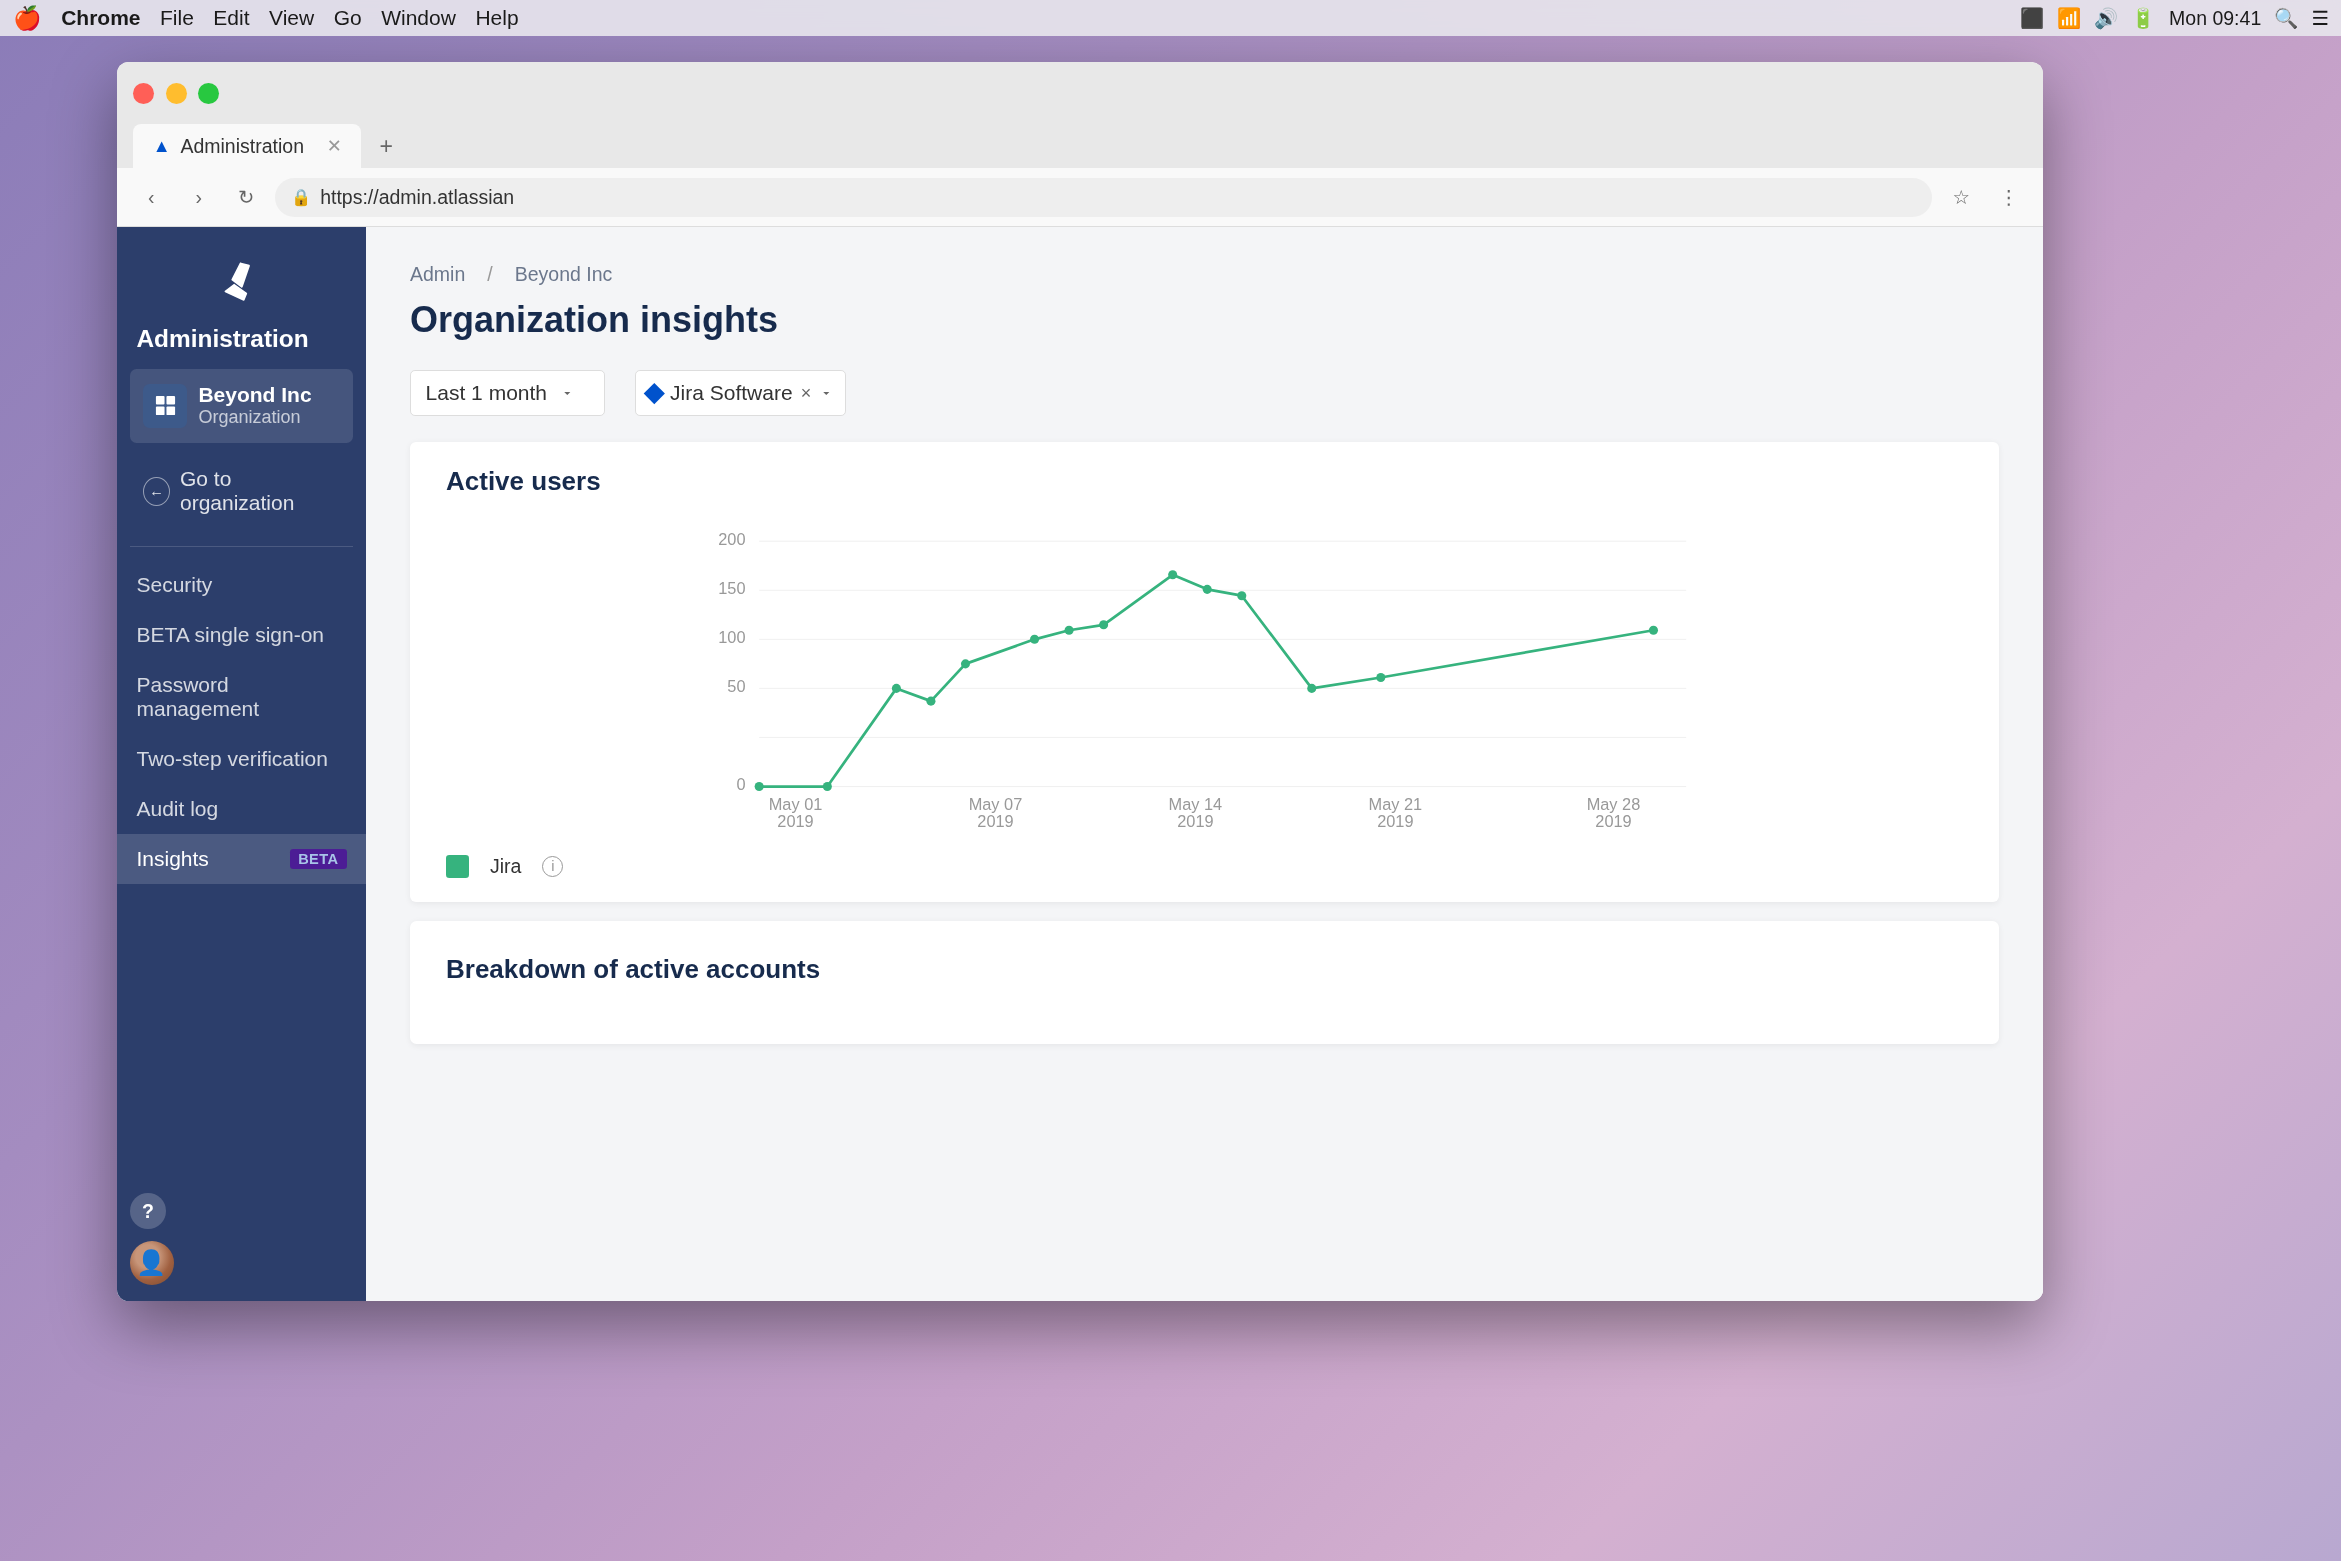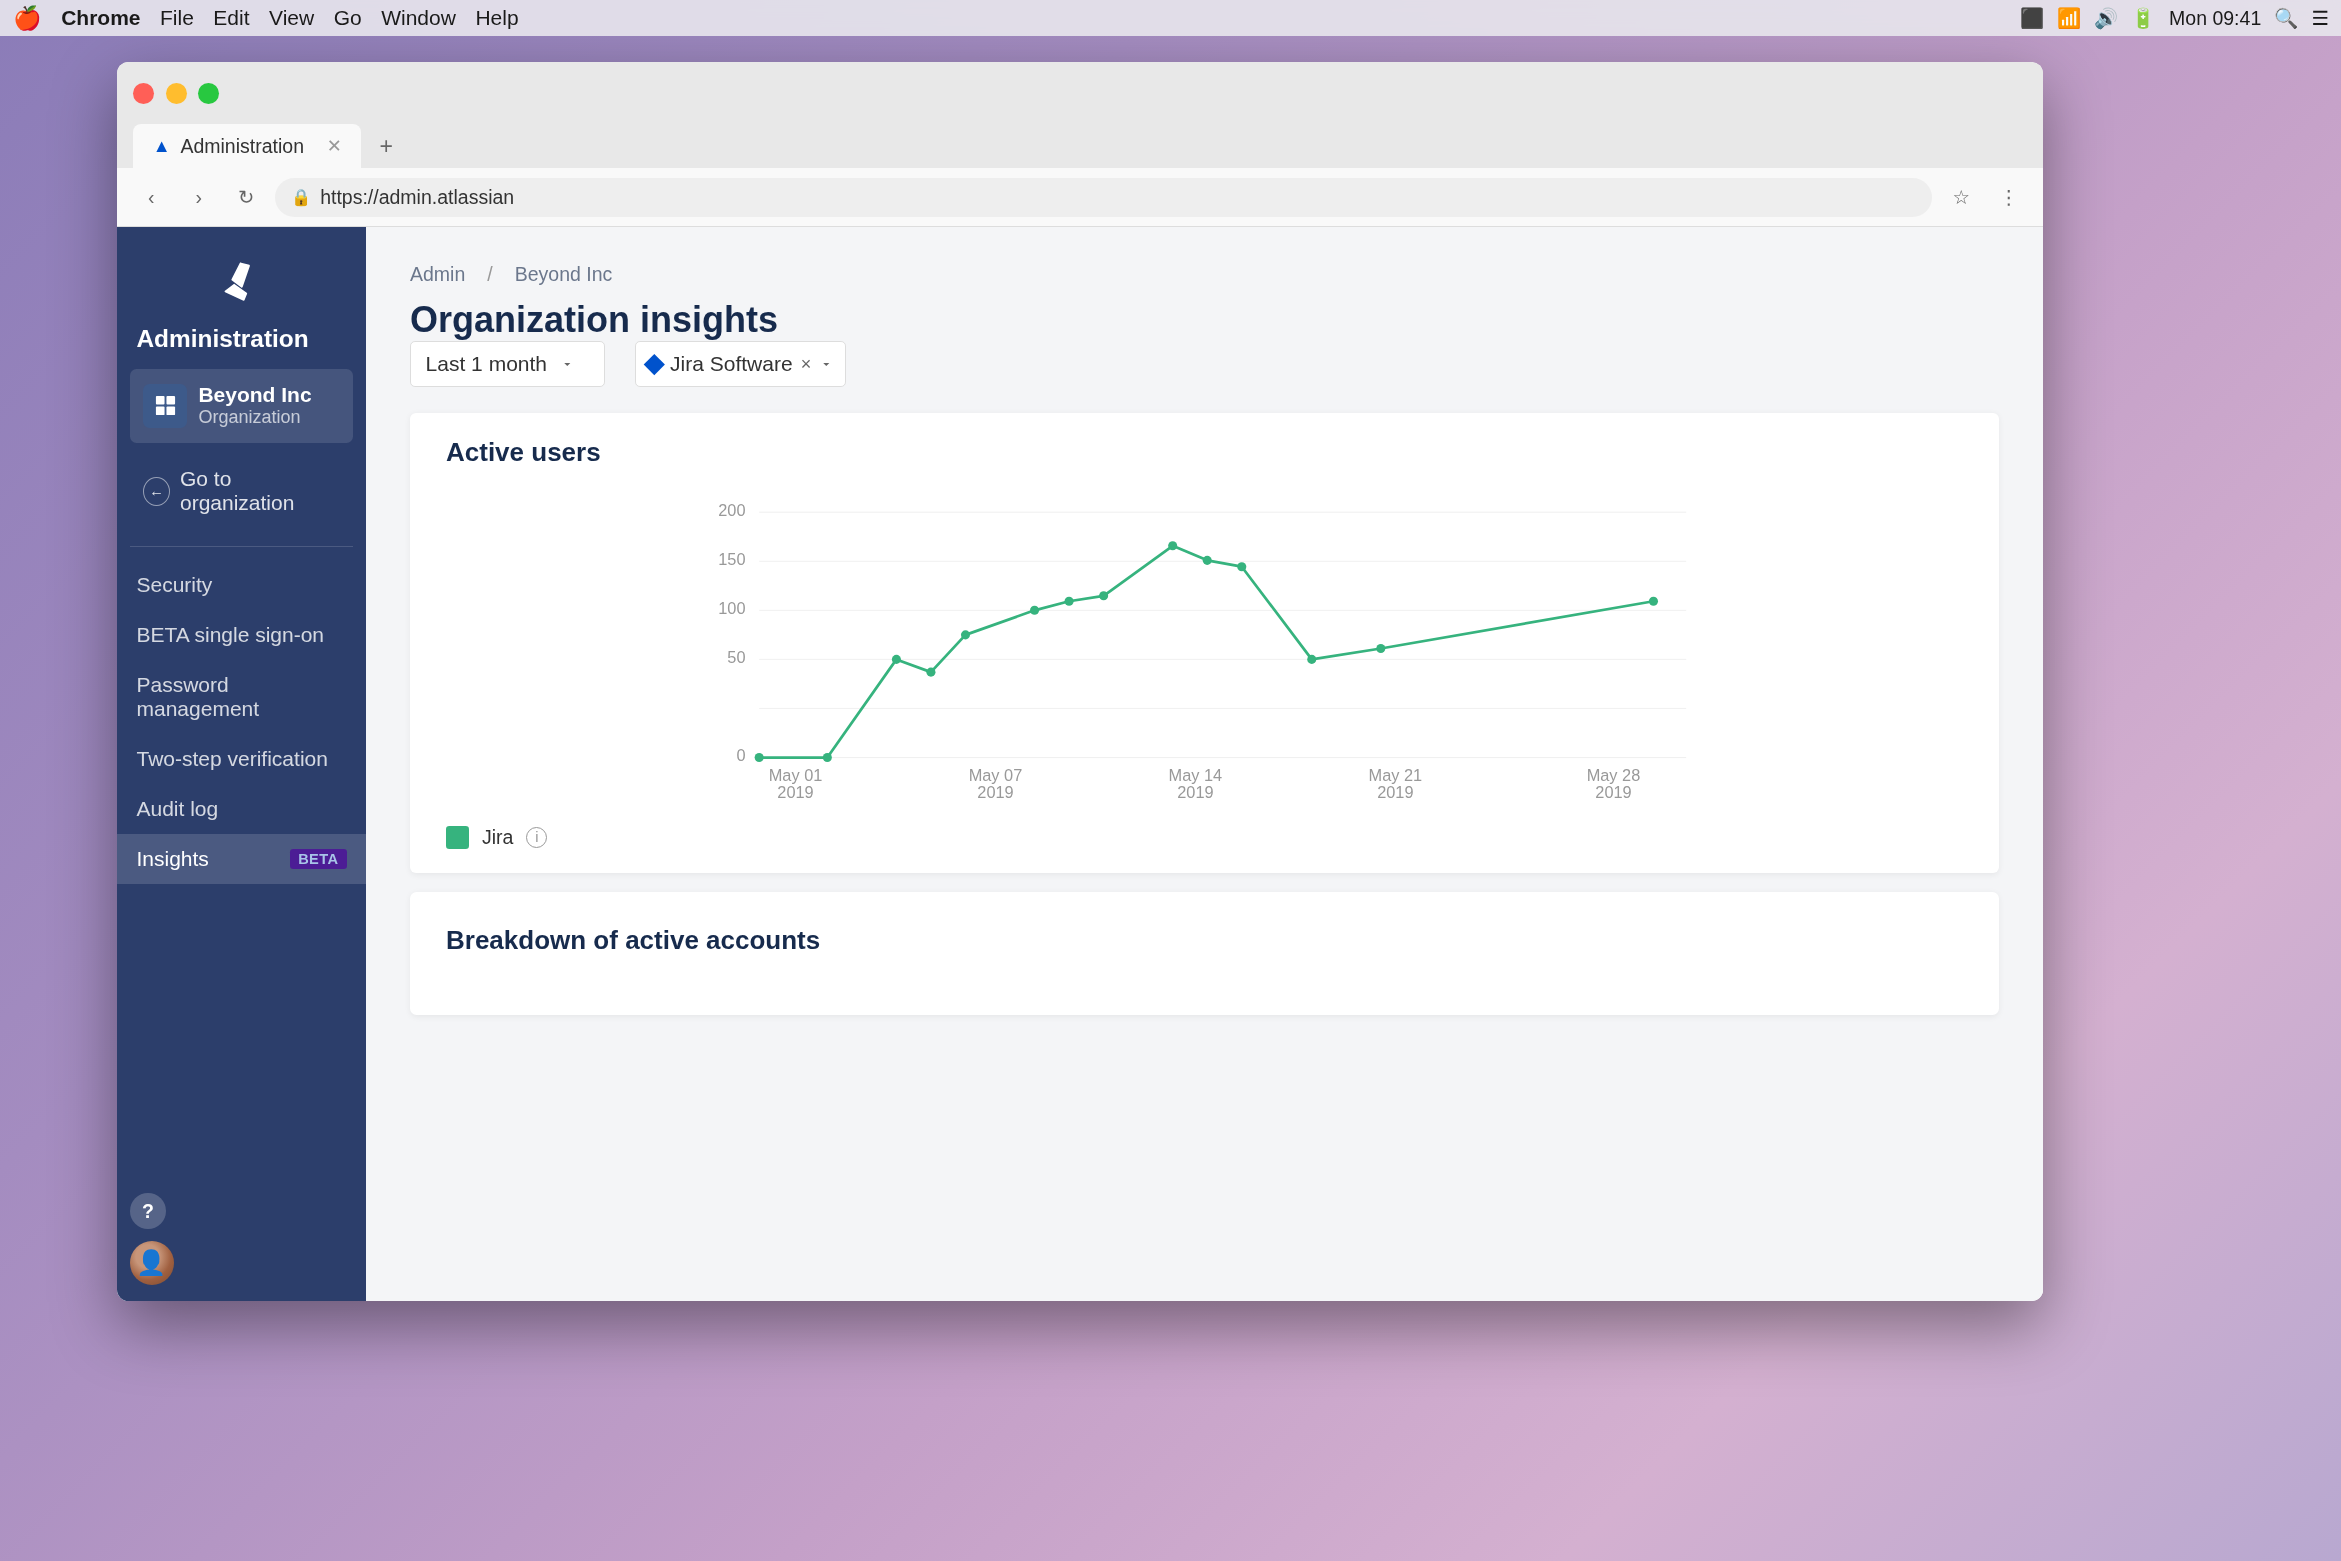--- a/index.html
+++ b/index.html
@@ -323,20 +323,21 @@
     .breadcrumb-separator {
       color: #999;
     }
     .breadcrumb-link {
       color: #6b778c;
     }
     .page-title {
       font-size: 36px;
       font-weight: 600;
       color: #172b4d;
+      margin-bottom: 29px;
     }
 
     
     .filters {
       display: flex;
       gap: 30px;
       margin-bottom: 26px;
       align-items: center;
     }
     .filter-dropdown {
@@ -393,21 +394,21 @@
     
     .chart-container {
       width: 100%;
       position: relative;
     }
 
     
     .chart-legend {
       display: flex;
       align-items: center;
-      gap: 13px;
+      gap: 21px;
       margin-top: 19.5px;
     }
     .legend-color {
       width: 23px;
       height: 23px;
       background: #36b37e;
       border-radius: 3.3px;
     }
     .legend-label {
       font-size: 19.5px;

